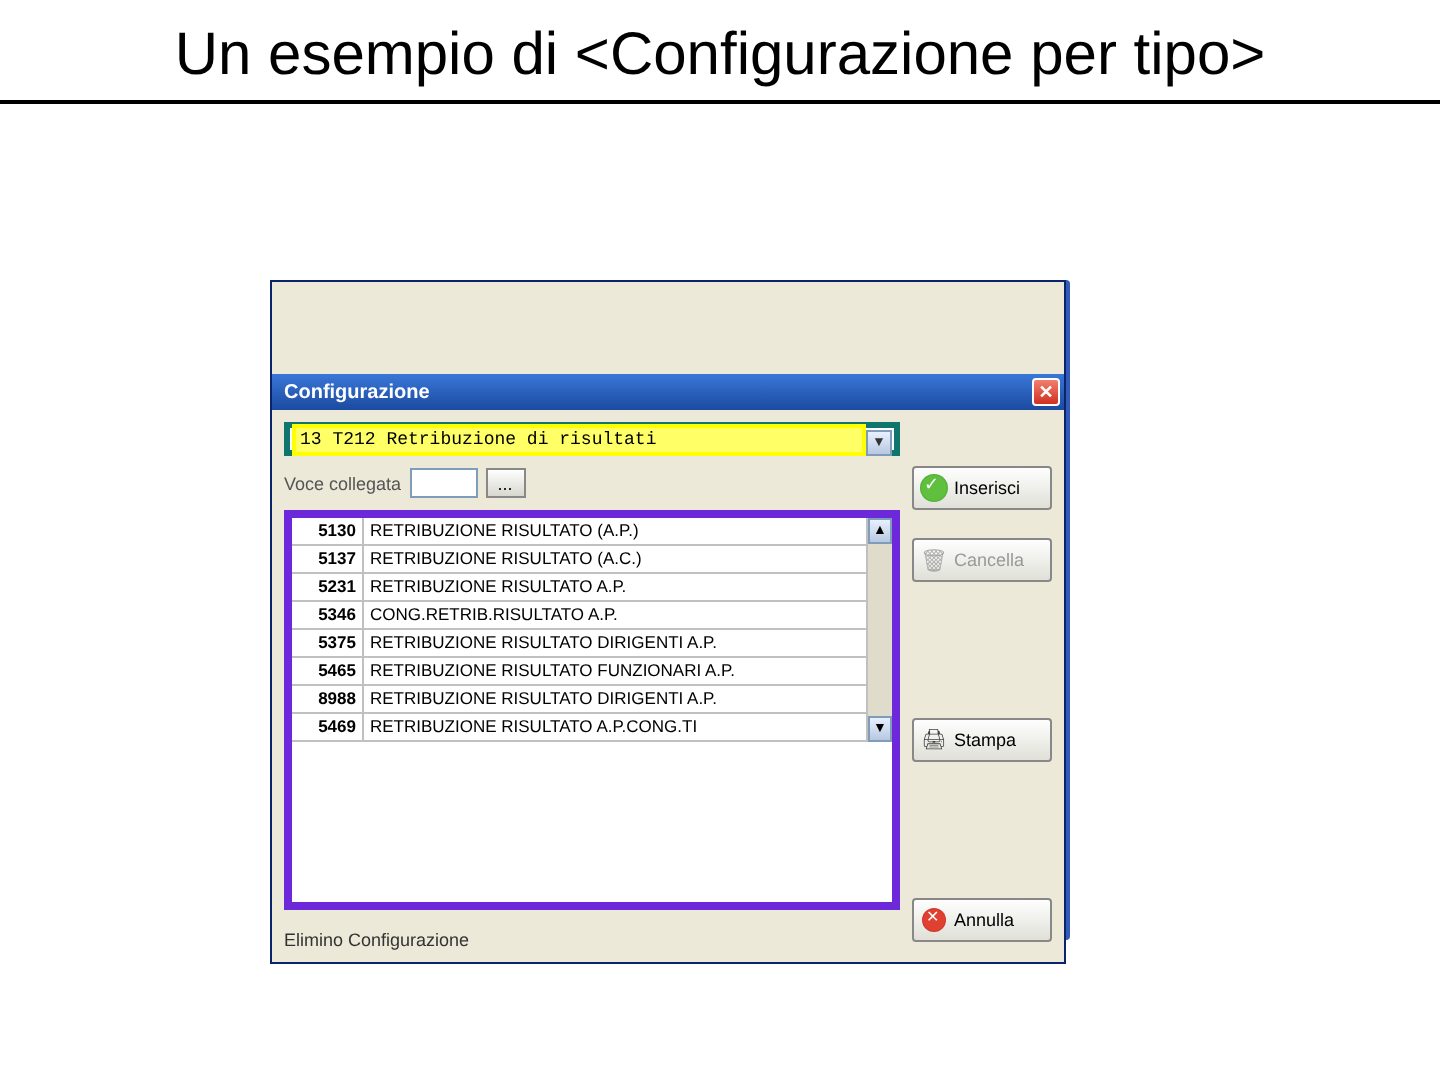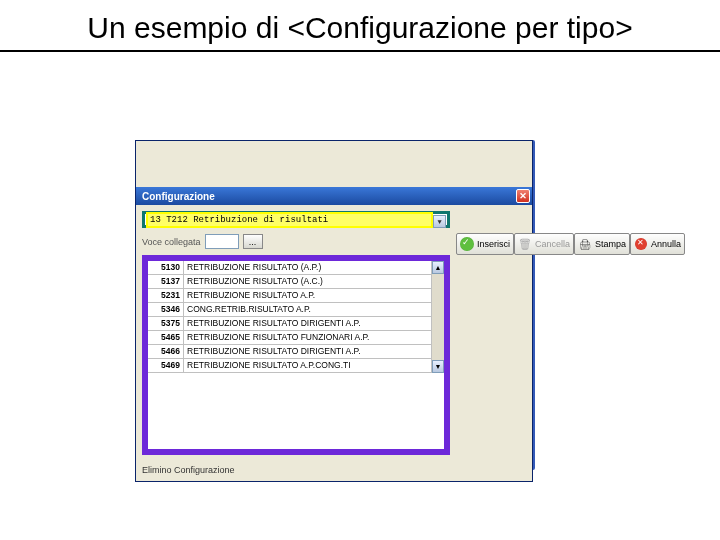--- a/index.html
+++ b/index.html
@@ -137,21 +137,21 @@
     height: 15px;
     border: 1px solid #888;
     background: linear-gradient(to bottom, #fefefe, #d8d8d0);
     font-size: 9px;
     display: flex;
     align-items: center;
     justify-content: center;
     cursor: pointer;
   }
   .table {
-    border: 6px solid #6d28d9;
+    border: 4px solid #6d28d9;
     background: #fff;
     height: 200px;
     overflow-y: auto;
     position: relative;
   }
   .table-inner {
     display: flex;
   }
   .table-rows {
     flex: 1;
@@ -194,21 +194,22 @@
   }
   .vscroll .strack { flex: 1; background: #e0dccc; }
   .footer-label {
     font-size: 9px;
     color: #333;
     padding-top: 4px;
   }
   .right-col {
     width: 70px;
     display: flex;
-    flex-direction: row;
+    flex-direction: column;
+    gap: 14px;
     padding-top: 22px;
   }
   .action-btn {
     height: 22px;
     border: 1px solid #888;
     border-radius: 2px;
     background: linear-gradient(to bottom, #fefefe, #e0e0d8);
     display: flex;
     align-items: center;
     gap: 3px;
@@ -315,21 +316,21 @@
                   </div>
                   <div class="trow">
                     <div class="tcode">5375</div>
                     <div class="tdesc">RETRIBUZIONE RISULTATO DIRIGENTI A.P.</div>
                   </div>
                   <div class="trow">
                     <div class="tcode">5465</div>
                     <div class="tdesc">RETRIBUZIONE RISULTATO FUNZIONARI A.P.</div>
                   </div>
                   <div class="trow">
-                    <div class="tcode">5466</div>
+                    <div class="tcode">8988</div>
                     <div class="tdesc">RETRIBUZIONE RISULTATO DIRIGENTI A.P.</div>
                   </div>
                   <div class="trow">
                     <div class="tcode">5469</div>
                     <div class="tdesc">RETRIBUZIONE RISULTATO A.P.CONG.TI</div>
                   </div>
                 </div>
               <div class="vscroll">
                 <div class="sbtn">▲</div>
                 <div class="strack"></div>

